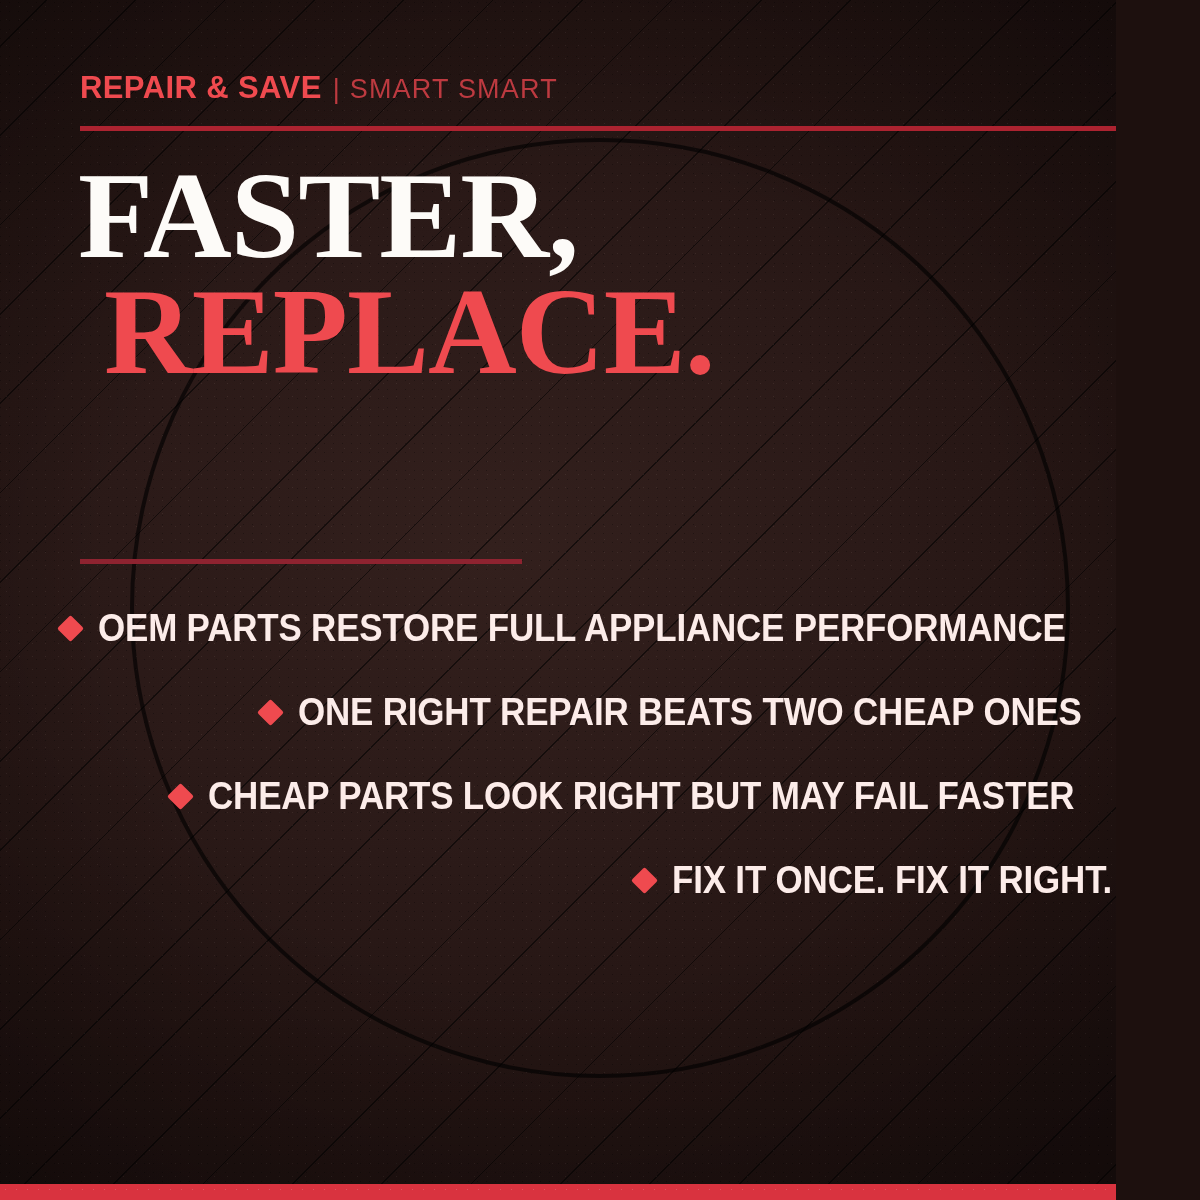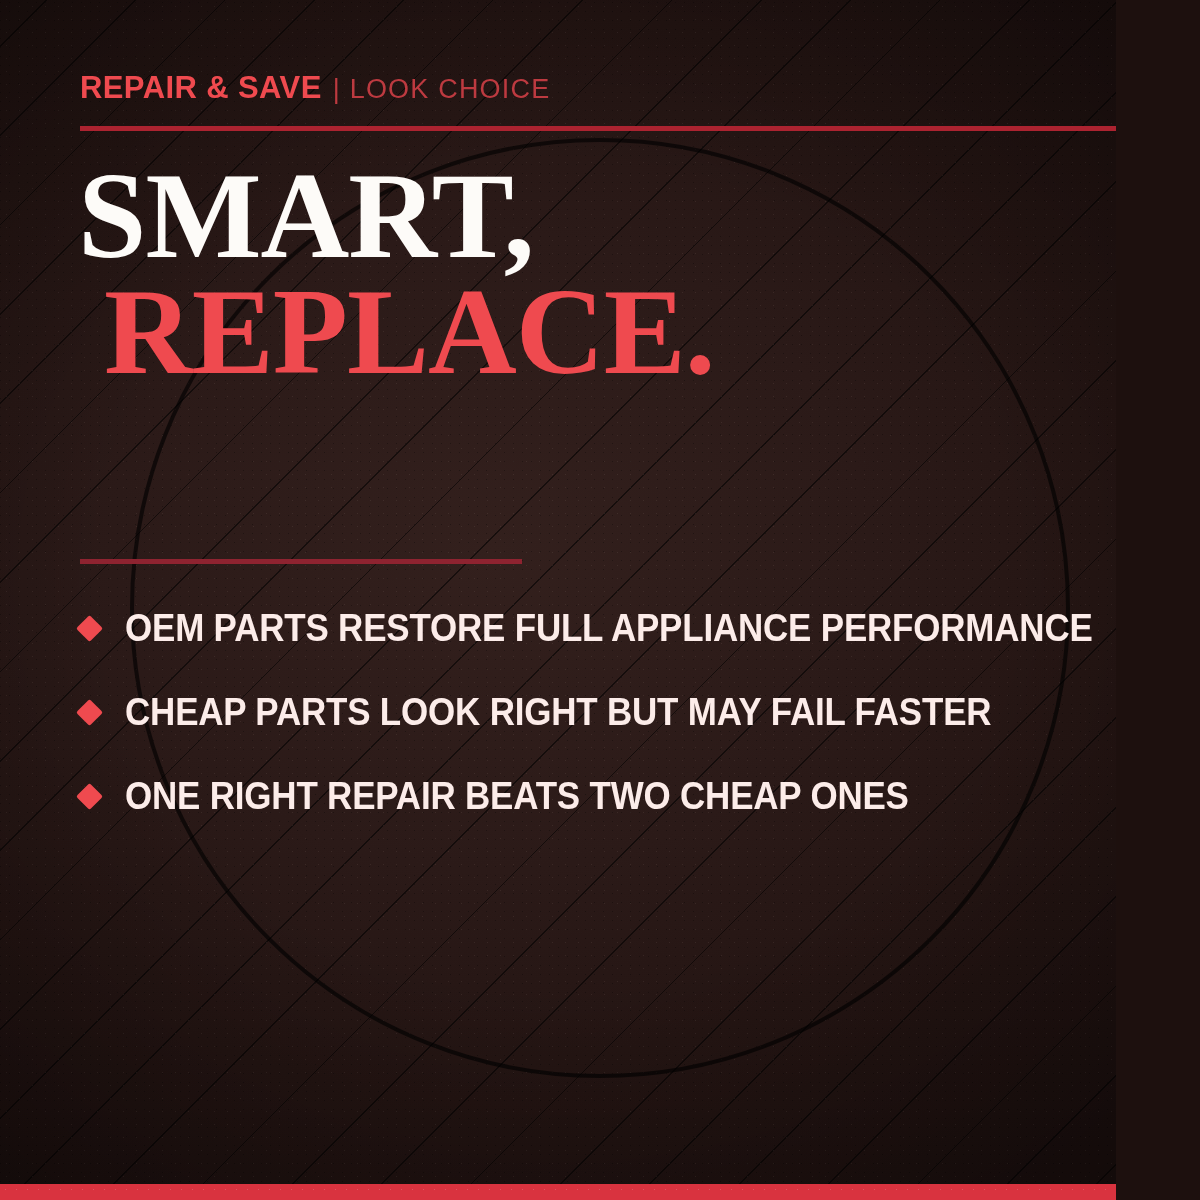--- a/index.html
+++ b/index.html
@@ -99,22 +99,23 @@
     width:442px; height:5px; background:#8e2330;
   }
 
   
   .bullets {
     position:absolute; left:80px; top:586px;
     width:1070px;
   }
   .bullet {
     display:flex; align-items:center;
-    gap:26px;
+    gap:18px;
     height:84px;
+    justify-content:flex-end;
   }
   .diamond {
     flex:0 0 auto;
     width:19px; height:19px;
     background:#ef4a4f;
     transform:rotate(45deg);
     border-radius:2px;
   }
   .bullet-text {
     font-family:"Liberation Sans", sans-serif;
@@ -145,49 +146,53 @@
 
   <div class="stripes"></div>
   <div class="speckle"></div>
   <div class="ring"></div>
   <div class="vignette"></div>
 
   <div class="content">
 
     <div class="eyebrow">
       <span class="eyebrow-strong">REPAIR &amp; SAVE</span>
-      <span class="eyebrow-light">| LOOK CHOICE</span>
+      <span class="eyebrow-light">| SMART SMART</span>
     </div>
 
     <div class="rule-top"></div>
 
     <div class="headline">
-      <span class="hl-line hl-white">SMART,</span>
+      <span class="hl-line hl-white">FASTER,</span>
       <span class="hl-line hl-red">REPLACE.</span>
     </div>
 
     <div class="rule-mid"></div>
 
     <div class="bullets">
 
       <div class="bullet">
         <span class="diamond"></span>
         <span class="bullet-text">OEM PARTS RESTORE FULL APPLIANCE PERFORMANCE</span>
       </div>
 
       <div class="bullet">
         <span class="diamond"></span>
+        <span class="bullet-text">ONE RIGHT REPAIR BEATS TWO CHEAP ONES</span>
+      </div>
+
+      <div class="bullet">
+        <span class="diamond"></span>
         <span class="bullet-text">CHEAP PARTS LOOK RIGHT BUT MAY FAIL FASTER</span>
       </div>
 
       <div class="bullet">
         <span class="diamond"></span>
-        <span class="bullet-text">ONE RIGHT REPAIR BEATS TWO CHEAP ONES</span>
-      </div>
-
+        <span class="bullet-text">FIX IT ONCE. FIX IT RIGHT.</span>
+      </div>
 
     </div>
 
   </div>
 
   <div class="footer-bar">
     <div class="fb-speck"></div>
   </div>
 
 </div>

